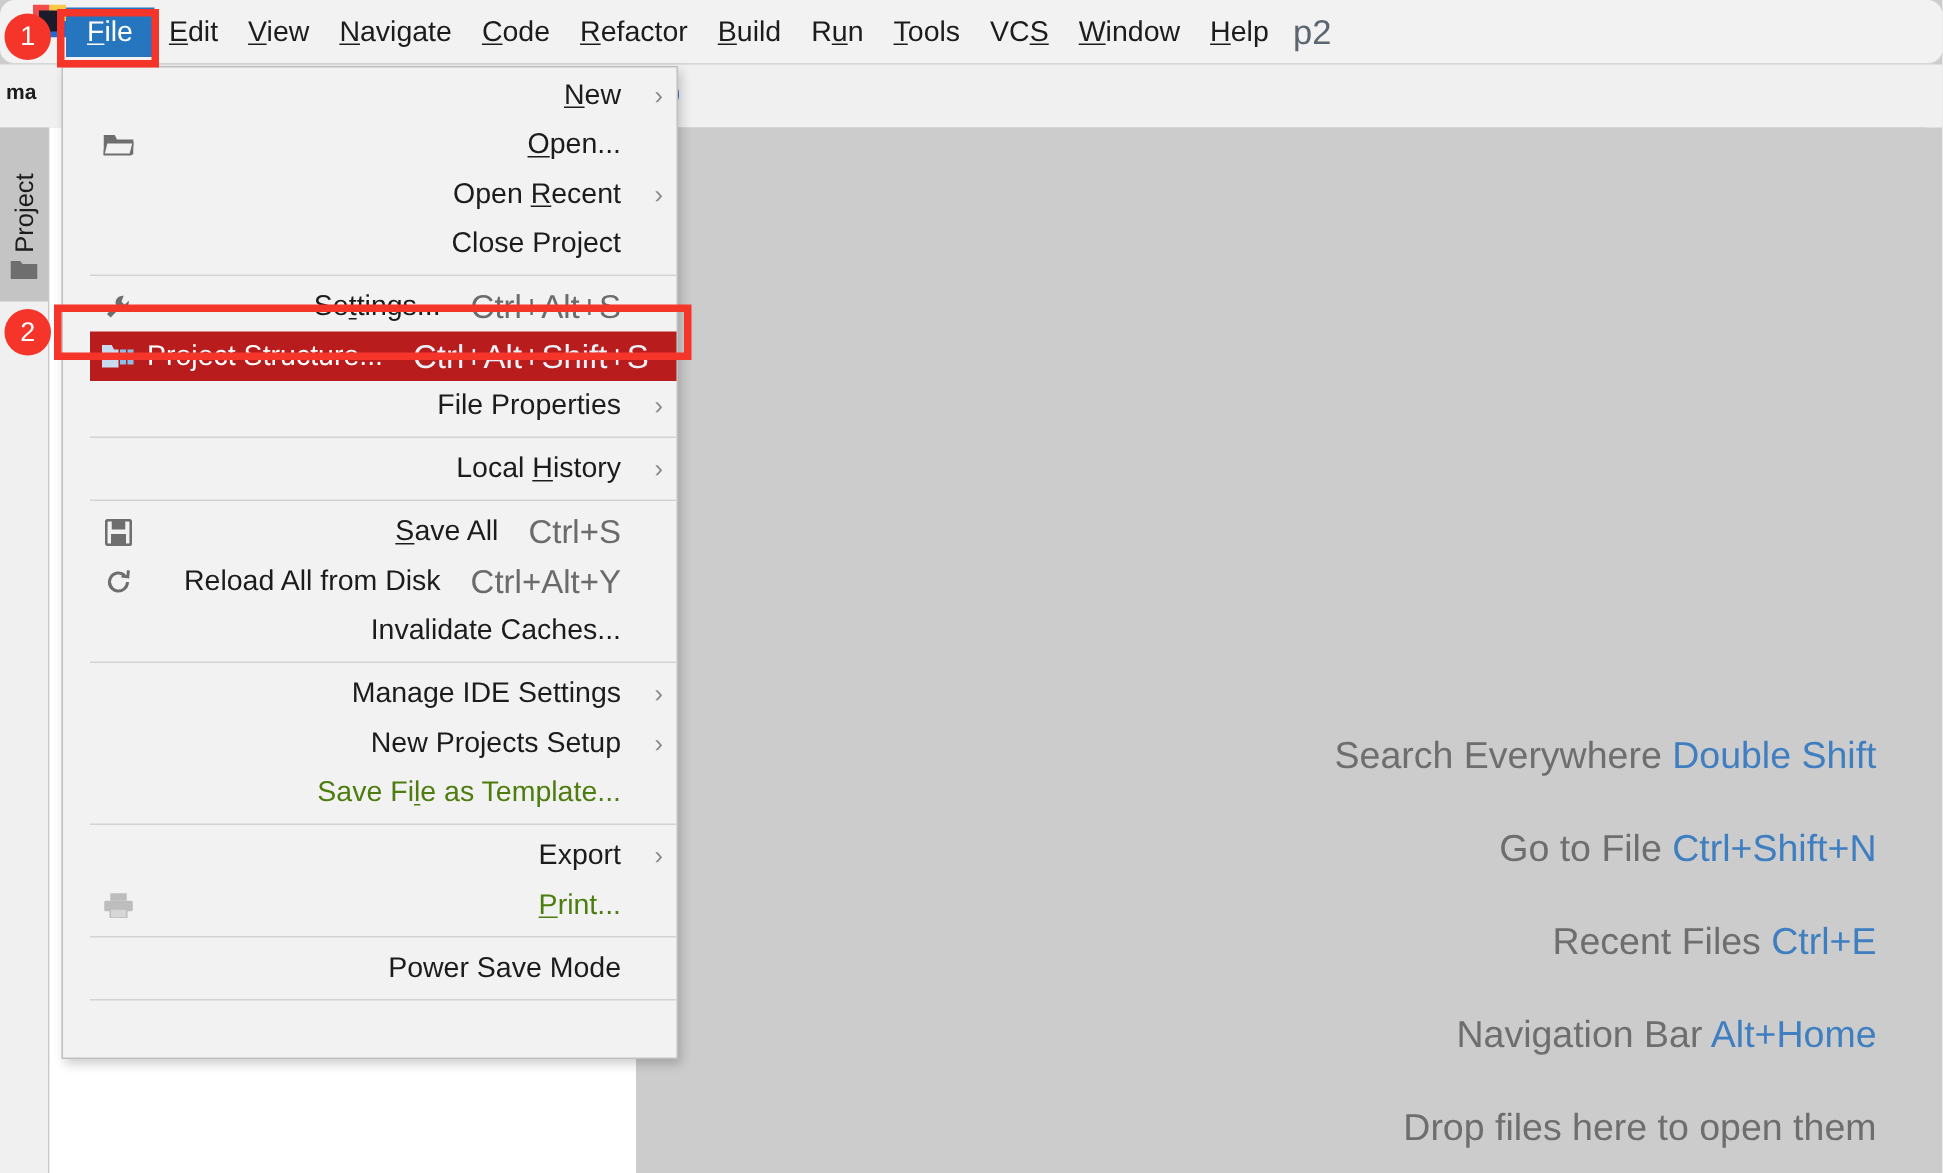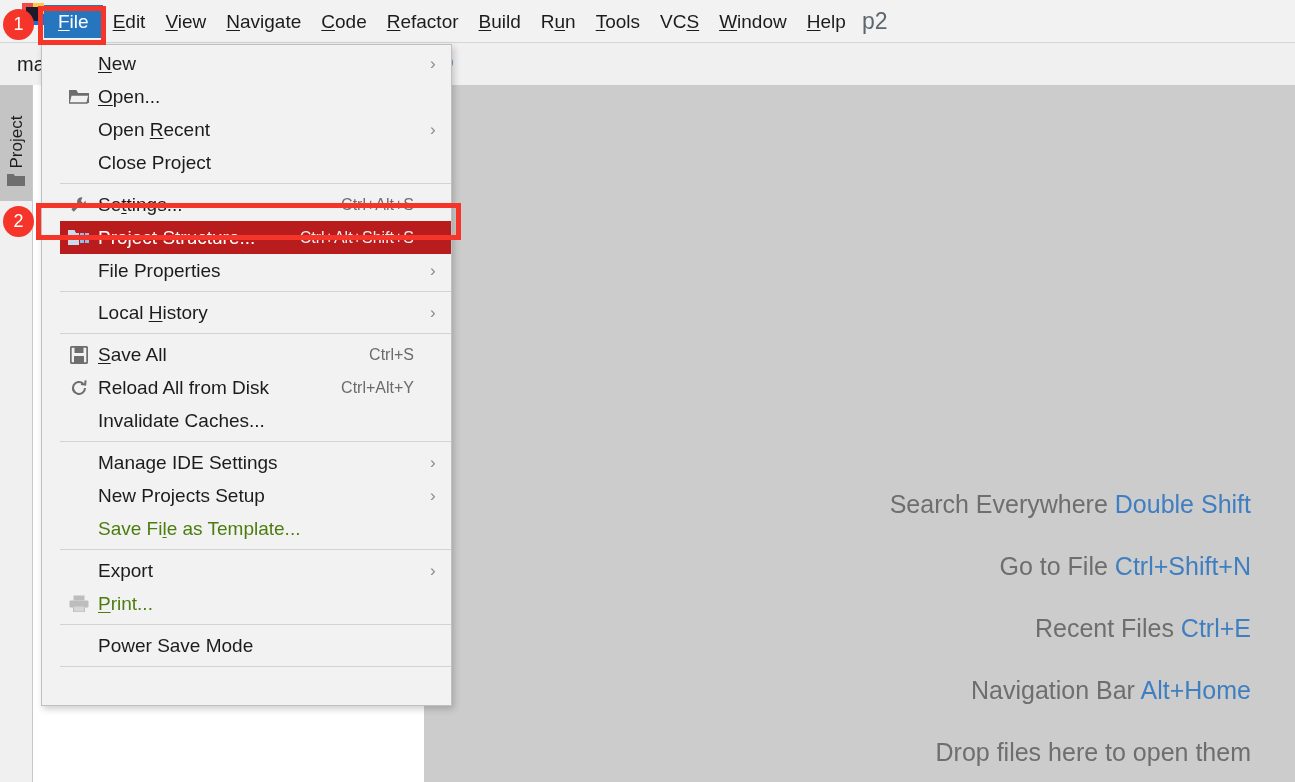--- a/index.html
+++ b/index.html
@@ -15,20 +15,21 @@
     background: #cccccc;
   }
 
   
   .menubar {
     position: absolute; left: 0; top: 0;
     width: 1295px; height: 43px;
     background: #f2f2f2;
     border-bottom: 1px solid #d6d6d6;
     box-sizing: border-box;
+    border-radius: 10px;
   }
   .app-logo {
     position: absolute; left: 22px; top: 3px;
     width: 22px; height: 22px;
   }
   .menubar-items {
     position: absolute; left: 44px; top: 0;
     height: 43px;
     display: flex; align-items: center;
   }
@@ -52,22 +53,22 @@
   }
 
   
   .navstrip {
     position: absolute; left: 0; top: 43px;
     width: 1295px; height: 42px;
     background: #f0f0f0;
     box-sizing: border-box;
   }
   .nav-crumb {
-    position: absolute; left: 17px; top: 10px;
-    font-size: 20px; font-weight: normal; color: #1c1c1c;
+    position: absolute; left: 4px; top: 10px;
+    font-size: 14px; font-weight: bold; color: #1c1c1c;
   }
   .nav-partial {
     position: absolute; left: 448px; top: 52px;
     font-size: 17px; color: #1a5fb4;
   }
   .nav-divider {
     position: absolute; left: 434px; top: 44px;
     width: 1px; height: 41px; background: #c8c8c8;
   }
 
@@ -132,20 +133,21 @@
 
   
   .dropdown {
     position: absolute; left: 41px; top: 44px;
     width: 411px;
     background: #f2f2f2;
     border: 1px solid #c0c0c0;
     box-sizing: border-box;
     box-shadow: 2px 3px 7px rgba(0,0,0,0.20);
     padding: 2px 0 1px 18px;
+    text-align: right;
   }
   .menu-item {
     position: relative;
     height: 33px;
     display: flex; align-items: center;
     padding: 0 9px 0 0;
     font-size: 19px;
     color: #1c1c1c;
     box-sizing: border-box;
   }
@@ -155,21 +157,21 @@
   }
   .menu-item.disabled { color: #4d7c0f; }
   .mi-icon {
     width: 38px; min-width: 38px;
     height: 22px;
     display: flex; align-items: center; justify-content: center;
   }
   .mi-label { flex: 1; white-space: nowrap; }
   .mi-label u { text-decoration: underline; text-underline-offset: 2px; }
   .mi-accel {
-    font-size: 16px;
+    font-size: 22px;
     color: #6b6b6b;
     margin-left: 20px;
     white-space: nowrap;
   }
   .menu-item.selected .mi-accel { color: #e8f0f8; }
   .mi-arrow {
     margin-left: 16px;
     width: 12px;
     color: #8a8a8a;
     font-size: 17px;

